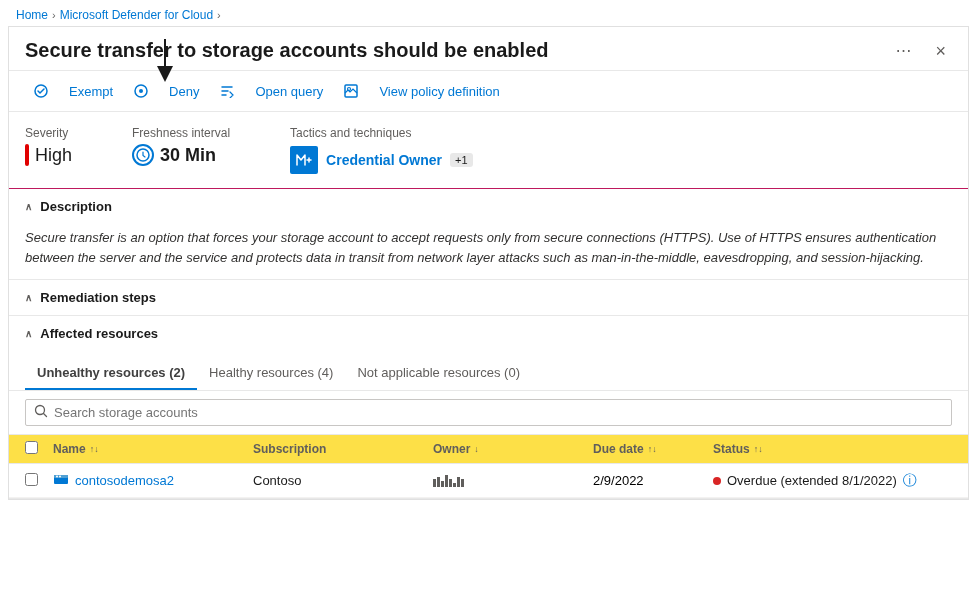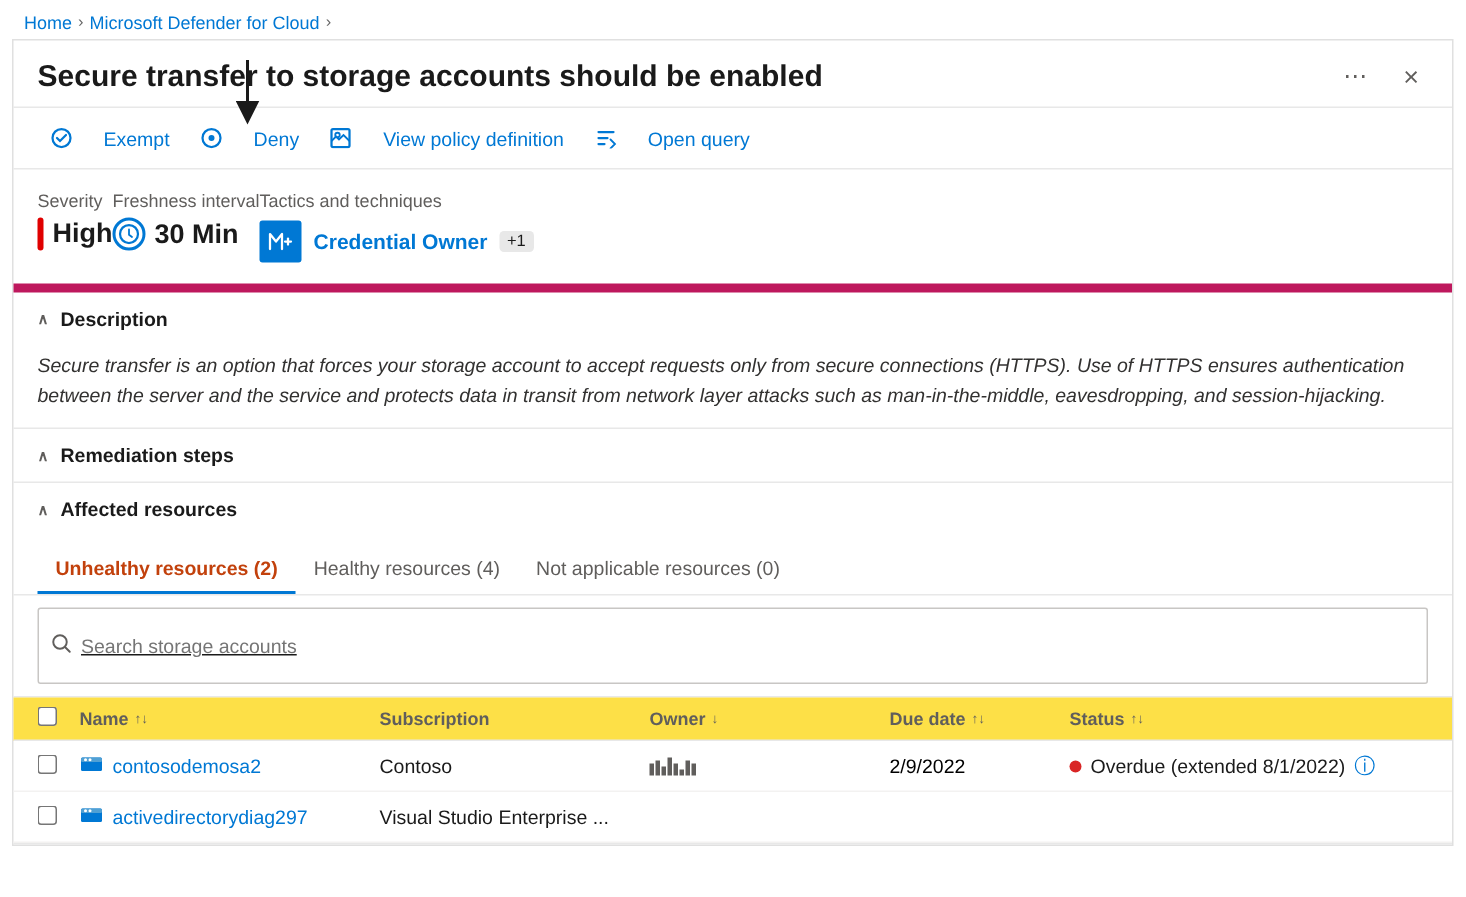--- a/index.html
+++ b/index.html
@@ -87,26 +87,27 @@
       height: 16px;
       display: inline-flex;
       align-items: center;
       justify-content: center;
     }
 
     .info-row {
       display: flex;
       align-items: flex-start;
       padding: 14px 16px;
-      border-bottom: 6px solid #be185d;
+      gap: 60px;
+      border-bottom: 1px solid #be185d;
     }
 
     .info-block { display: flex; flex-direction: column; gap: 4px; }
     .info-label { font-size: 12px; color: #605e5c; }
-    .info-value { font-size: 18px; font-weight: 700; display: flex; align-items: flex-start; gap: 6px; }
+    .info-value { font-size: 18px; font-weight: 400; display: flex; align-items: flex-end; gap: 6px; }
 
     .severity-bar {
       width: 4px;
       height: 22px;
       background: #e00000;
       border-radius: 2px;
     }
 
     .freshness-val {
       display: flex;
@@ -200,39 +201,38 @@
 
     .tab-item {
       padding: 6px 12px 8px;
       cursor: pointer;
       font-size: 13px;
       color: #605e5c;
       border-bottom: 2px solid transparent;
       white-space: nowrap;
     }
     .tab-item.active {
-      color: #c2410c;
+      color: #404040;
       border-bottom: 2px solid #0078d4;
       font-weight: 600;
     }
 
     .search-row {
       padding: 8px 16px;
       border-bottom: 1px solid #e8e8e8;
     }
 
     .search-box {
       display: flex;
       align-items: center;
       border: 1px solid #c8c6c4;
       border-radius: 2px;
-      padding: 16px 8px;
+      padding: 4px 8px;
       gap: 6px;
       width: 100%;
-      text-decoration: underline;
     }
 
     .search-box input {
       border: none;
       outline: none;
       font-size: 13px;
       color: #605e5c;
       width: 100%;
       background: transparent;
     }
@@ -363,36 +363,36 @@
             <path d="M0,0 L8,4 L0,8 Z" fill="#1a1a1a"></path>
           </marker>
         </defs>
         <line x1="20" y1="5" x2="20" y2="40" stroke="#1a1a1a" stroke-width="2" marker-end="url(#arrowhead)"></line>
       </svg>
     </div>
 
     <button class="toolbar-btn">
       <span class="tb-icon">
         <svg width="14" height="14" viewBox="0 0 14 14" fill="none">
+          <path d="M2 3h10M2 7h6M2 11h4" stroke="#0078d4" stroke-width="1.5" stroke-linecap="round"></path>
+          <path d="M10 8l3 3-3 3" stroke="#0078d4" stroke-width="1.2" stroke-linecap="round" fill="none"></path>
+        </svg>
+      </span>
+      <span>Open query</span>
+    </button>
+
+    <button class="toolbar-btn">
+      <span class="tb-icon">
+        <svg width="14" height="14" viewBox="0 0 14 14" fill="none">
           <rect x="1" y="1" width="12" height="12" rx="1" stroke="#0078d4" stroke-width="1.5"></rect>
           <circle cx="5" cy="5" r="1.5" stroke="#0078d4" stroke-width="1.2"></circle>
           <path d="M1 9l3-3 2 2 3-3 4 4" stroke="#0078d4" stroke-width="1.2"></path>
         </svg>
       </span>
       <span>View policy definition</span>
-    </button>
-
-    <button class="toolbar-btn">
-      <span class="tb-icon">
-        <svg width="14" height="14" viewBox="0 0 14 14" fill="none">
-          <path d="M2 3h10M2 7h6M2 11h4" stroke="#0078d4" stroke-width="1.5" stroke-linecap="round"></path>
-          <path d="M10 8l3 3-3 3" stroke="#0078d4" stroke-width="1.2" stroke-linecap="round" fill="none"></path>
-        </svg>
-      </span>
-      <span>Open query</span>
     </button>
   </div>
 
   <div class="info-row">
 
     <div class="info-block">
       <div class="info-label">Severity</div>
       <div class="info-value">
         <div class="severity-bar"></div>
         <span>High</span>
@@ -525,37 +525,17 @@
           </div>
         </div>
         <div class="td-due">2/9/2022</div>
         <div class="td-status">
           <div class="dot-red"></div>
           <span>Overdue (extended 8/1/2022)</span>
           <span style="color:#0078d4;cursor:pointer;font-size:14px;">ⓘ</span>
         </div>
       </div>
 
-      <div class="table-row">
-        <div class="td-check">
-          <input type="checkbox" style="">
-        </div>
-        <div class="td-name">
-          <span>
-            <svg width="16" height="16" viewBox="0 0 16 16" fill="none">
-              <rect x="1" y="4" width="14" height="9" rx="1" fill="#0078d4"></rect>
-              <rect x="1" y="4" width="14" height="3" rx="1" fill="#50a0d4"></rect>
-              <line x1="4" y1="5.5" x2="4" y2="5.5" stroke="white" stroke-width="2" stroke-linecap="round"></line>
-              <line x1="7" y1="5.5" x2="7" y2="5.5" stroke="white" stroke-width="2" stroke-linecap="round"></line>
-            </svg>
-          </span>
-          <span>activedirectorydiag297</span>
-        </div>
-        <div class="td-sub">Visual Studio Enterprise ...</div>
-        <div class="td-owner"></div>
-        <div class="td-due"></div>
-        <div class="td-status"></div>
-      </div>
 
     </div>
   </div>
 
 </div>
 
 </body></html>

